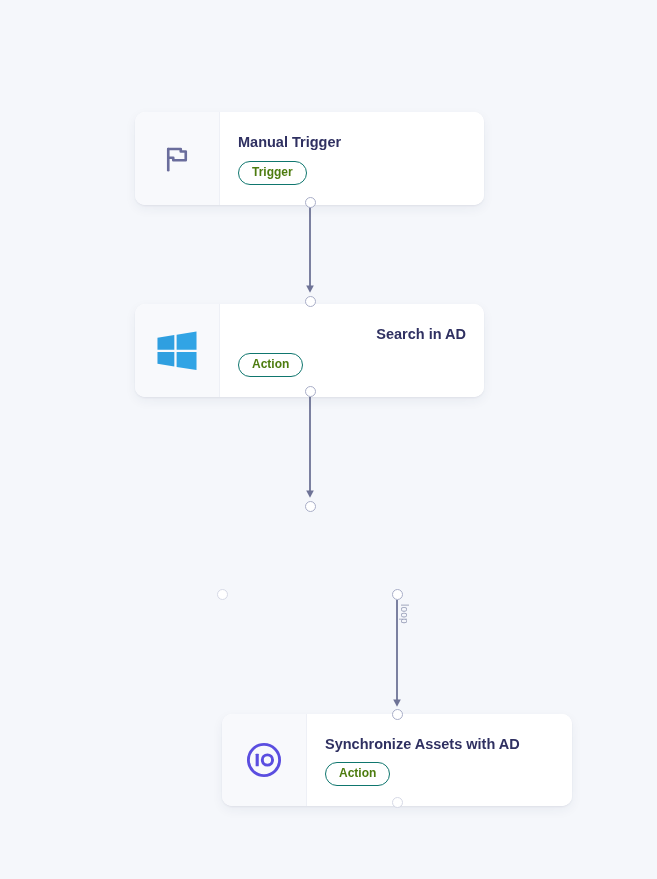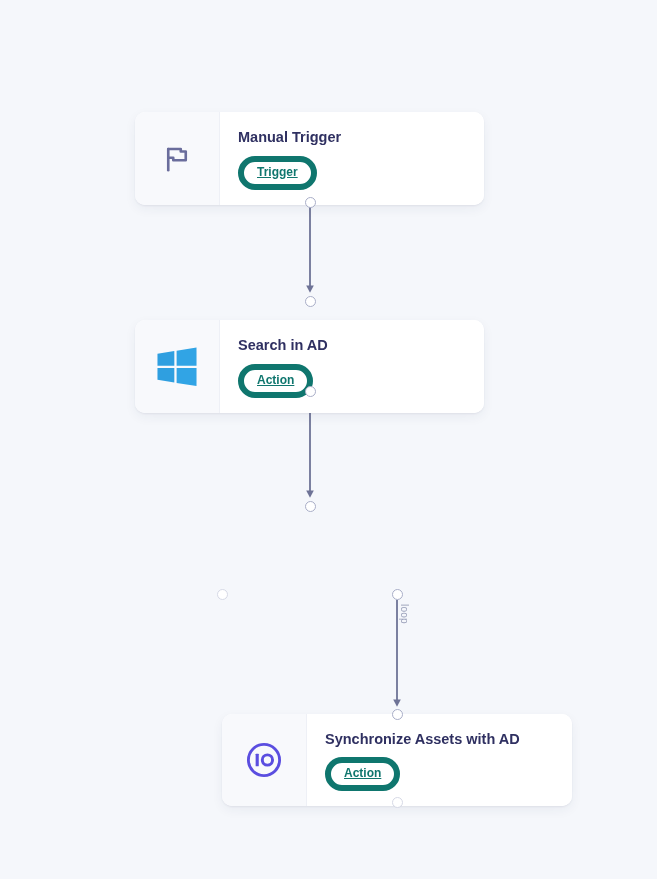--- a/index.html
+++ b/index.html
@@ -81,29 +81,28 @@
     font-weight: bold;
     color: #2f3061;
     line-height: 1.2;
     margin-bottom: 9px;
     white-space: nowrap;
   }
 
   .node-badge {
     display: inline-block;
     align-self: flex-start;
-    border: 6px solid #0f766e;
+    border: 1px solid #0f766e;
     border-radius: 999px;
     background: #ffffff;
-    color: #0f766e;
+    color: #4d7c0f;
     font-size: 12px;
     font-weight: bold;
     padding: 4px 13px 5px 13px;
     line-height: 1.1;
-    text-decoration: underline;
   }
 
   
   .port {
     position: absolute;
     width: 11px;
     height: 11px;
     border-radius: 50%;
     background: #ffffff;
     border: 1.4px solid #a9aec8;
@@ -146,21 +145,21 @@
         </svg>
       </span>
     </div>
     <div class="node-body">
       <div class="node-title">Manual Trigger</div>
       <div class="node-badge">Trigger</div>
     </div>
   </div>
   <div class="port" style="left:305px; top:153px;"></div>
 
-  <div class="node" style="left:135px; top:276px; width:349px; height:93px;">
+  <div class="node" style="left:135px; top:260px; width:349px; height:93px;text-align:right;">
     <div class="node-icon-panel">
       <span>
         <svg class="icon-svg" width="42" height="40" viewBox="0 0 44 42">
           <path d="M1.5,7.2 L19.2,4.3 L19.2,19.6 L1.5,19.6 Z" fill="#2f9fe0"></path>
           <path d="M21.6,3.9 L42.5,0.6 L42.5,19.6 L21.6,19.6 Z" fill="#31a4e5"></path>
           <path d="M1.5,22.0 L19.2,22.0 L19.2,37.3 L1.5,34.4 Z" fill="#2f9fe0"></path>
           <path d="M21.6,22.0 L42.5,22.0 L42.5,41.0 L21.6,37.7 Z" fill="#31a4e5"></path>
         </svg>
       </span>
     </div>

